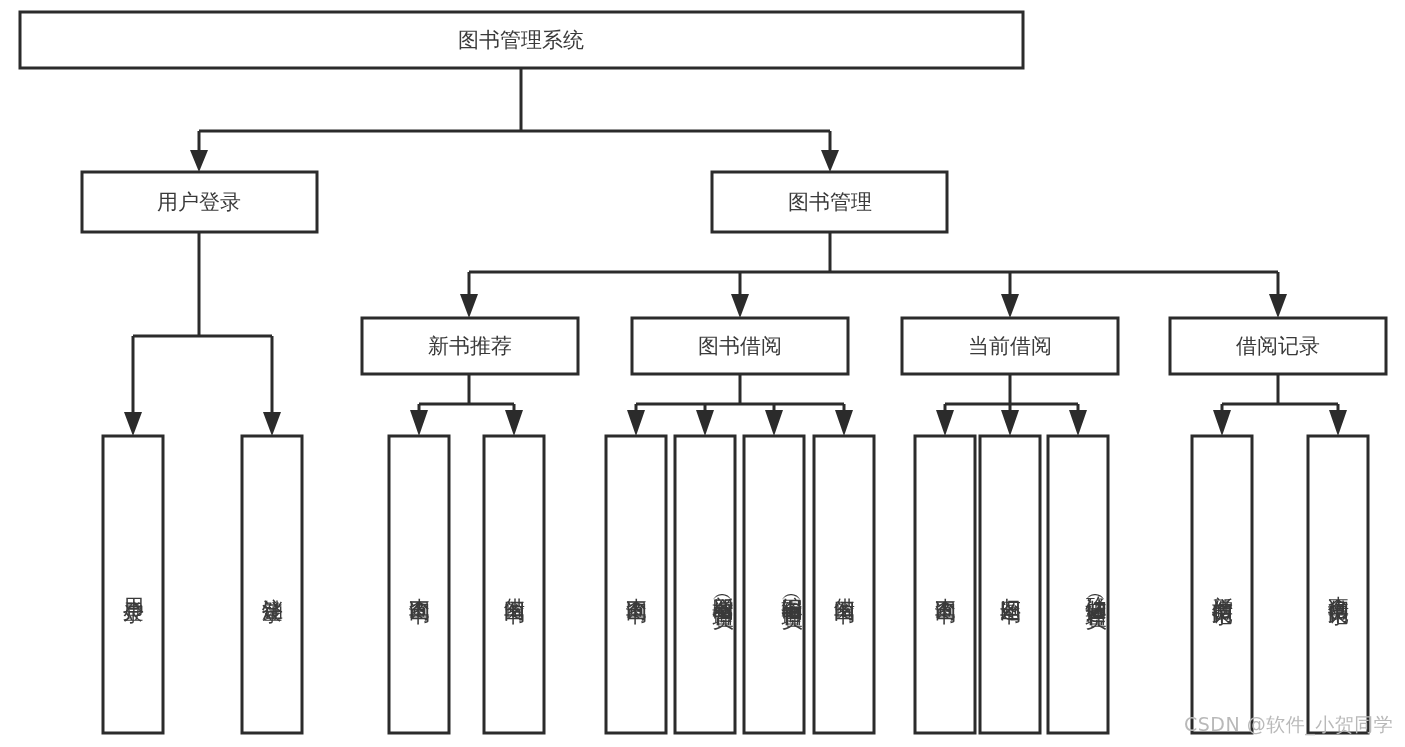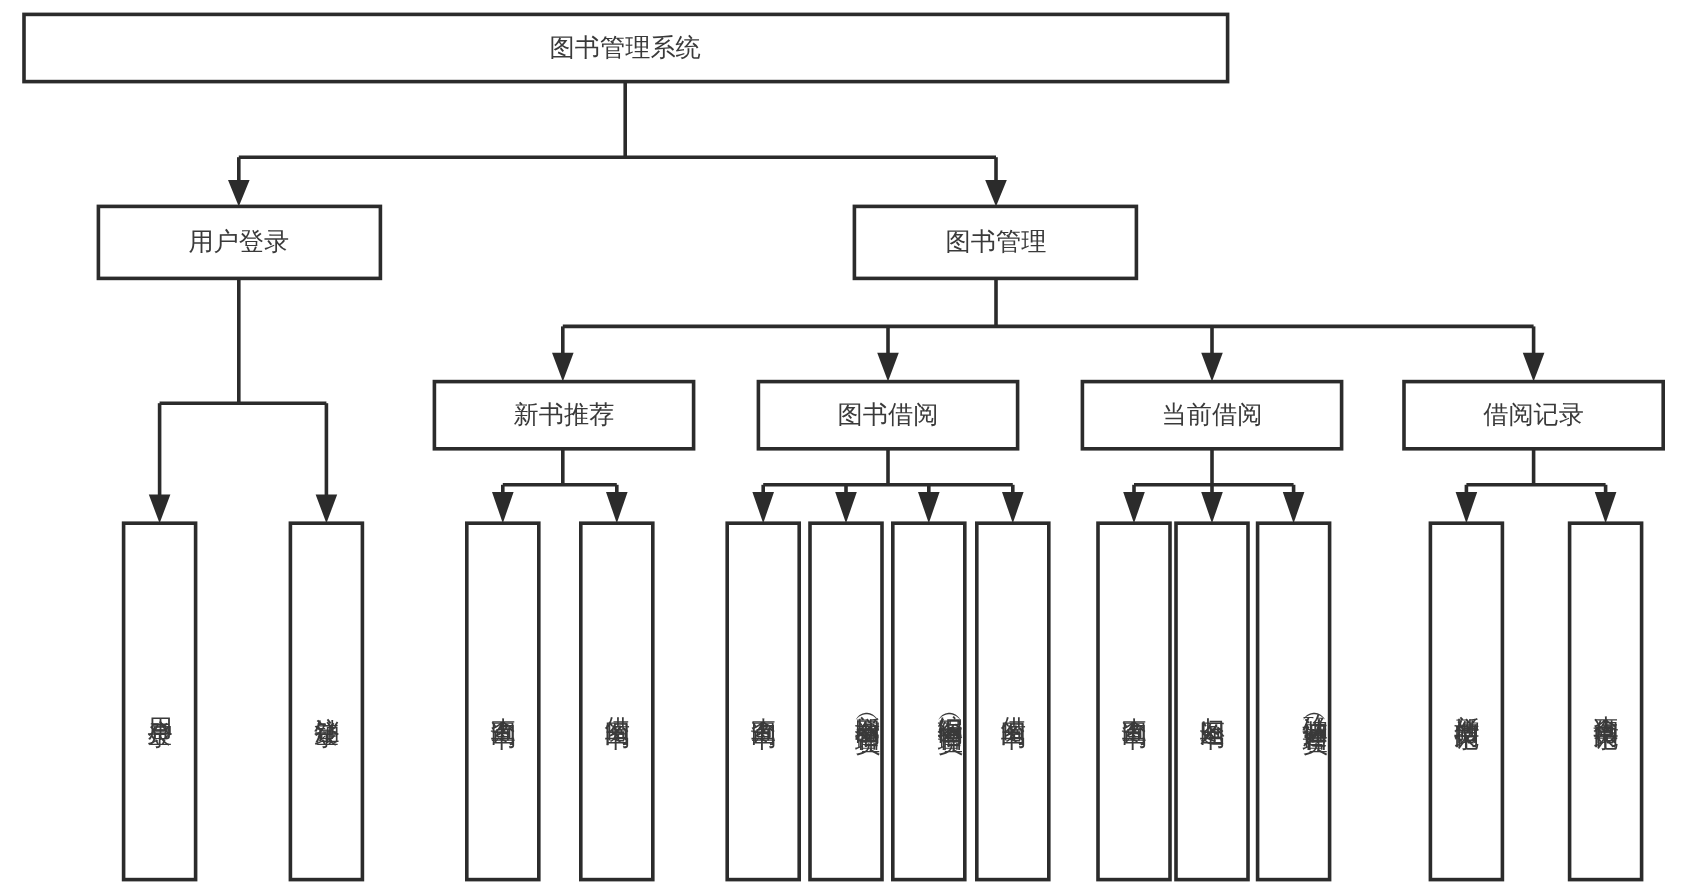--- a/index.html
+++ b/index.html
@@ -201,14 +201,15 @@
   <div class="leaf-label-wrap" style="left:744px; top:436px; width:60px; height:297px; align-items:flex-start; padding-top:6px; box-sizing:border-box;">编辑图书（管理员）</div>
   <div class="leaf-label-wrap" style="left:814px; top:436px; width:60px; height:297px;">借阅图书</div>
 
   <div class="leaf-label-wrap" style="left:915px; top:436px; width:60px; height:297px;">查询图书</div>
   <div class="leaf-label-wrap" style="left:980px; top:436px; width:60px; height:297px;">归还图书</div>
   <div class="leaf-label-wrap" style="left:1048px; top:436px; width:60px; height:297px; align-items:flex-start; padding-top:6px; box-sizing:border-box;">确认归还（管理员）</div>
 
   <div class="leaf-label-wrap" style="left:1192px; top:436px; width:60px; height:297px;">新增借阅记录</div>
   <div class="leaf-label-wrap" style="left:1308px; top:436px; width:60px; height:297px;">查询借阅记录</div>
 
+  <div class="watermark">CSDN @软件_小贺同学</div>
 
 </div>
 
 </body></html>

